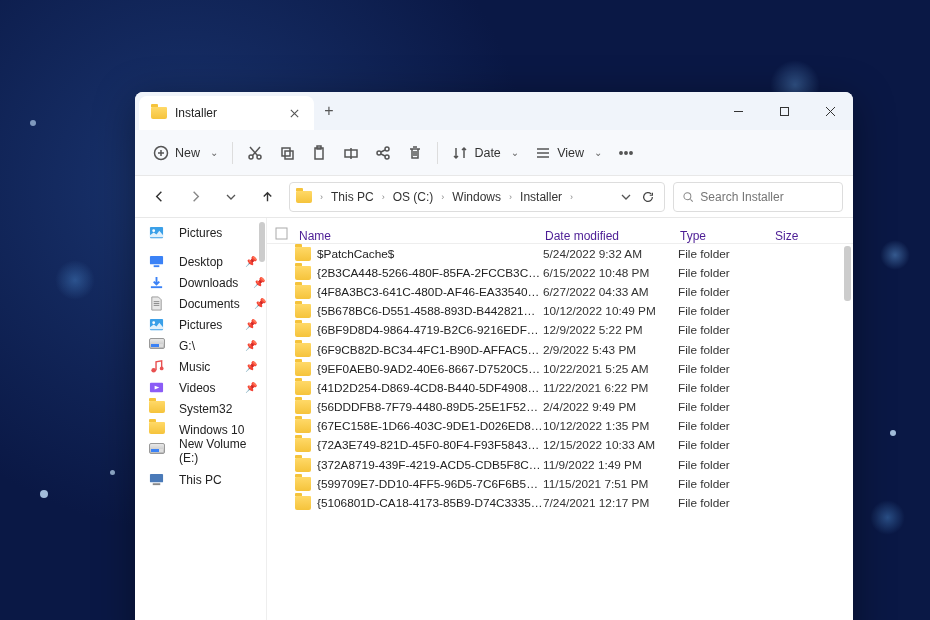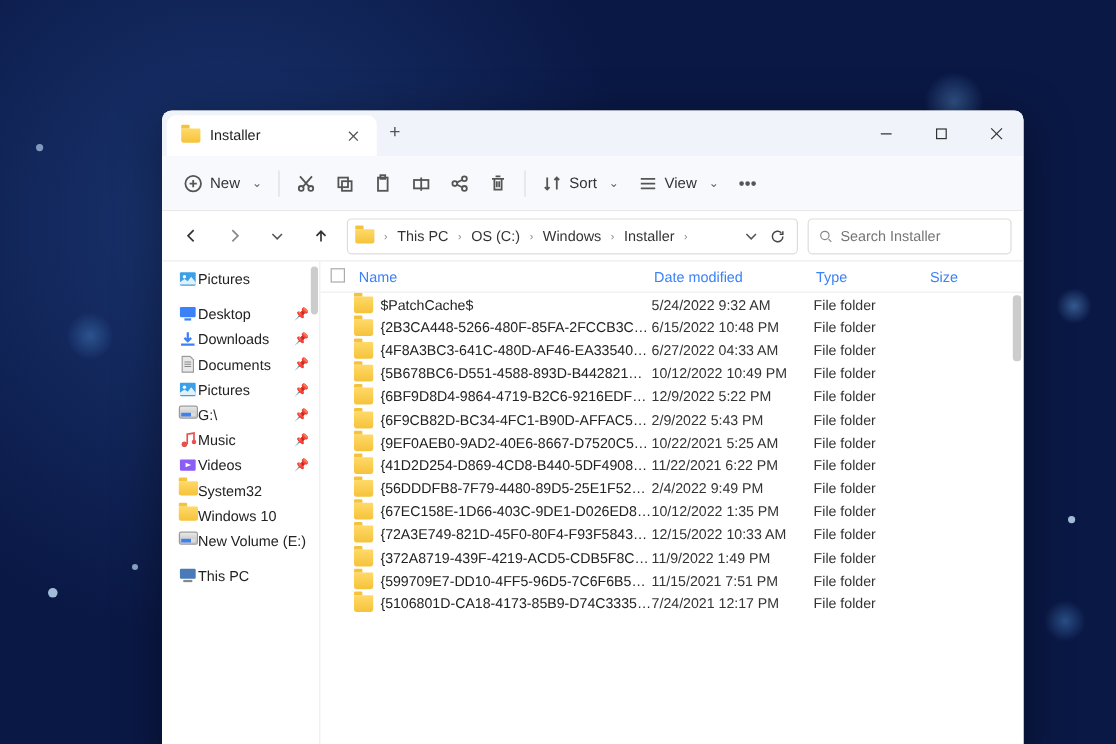--- a/index.html
+++ b/index.html
@@ -23,27 +23,27 @@
 .tb-chev { font-size:10px; color:#666; margin-left:4px; }
 .navbar { height:42px; display:flex; align-items:center; gap:8px; padding:0 10px; border-bottom:1px solid #e8e8e8; background:#fff; }
 .nav-btn { width:28px; height:28px; display:flex; align-items:center; justify-content:center; color:#333; border-radius:4px; }
 .addr { flex:1; height:30px; border:1px solid #ddd; border-radius:4px; display:flex; align-items:center; padding:0 6px; gap:2px; font-size:12px; color:#333; background:#fff; }
 .addr-seg { padding:2px 4px; border-radius:3px;}
 .addr-chev { font-size:9px; color:#888; padding:0 2px; }
 .addr-spacer { flex:1; }
 .search { width:170px; height:30px; border:1px solid #ddd; border-radius:4px; display:flex; align-items:center; padding:0 8px; gap:6px; font-size:12px; color:#701a75; }
 .body { flex:1; display:flex; overflow:hidden; background:#fff; }
 .sidebar { width:132px; border-right:1px solid #eee; overflow-y:auto; padding:4px 0; position:relative; }
-.side-item { display:flex; align-items:center; gap:1px; padding:3px 8px 3px 14px; font-size:12px; color:#222; height:21px; }
+.side-item { display:flex; align-items:center; gap:15px; padding:3px 8px 3px 14px; font-size:12px; color:#222; height:21px; }
 .side-item .ic { width:15px; height:15px; flex-shrink:0; }
 .side-pin { margin-left:auto; font-size:10px; color:#888; }
 .side-sep { height:8px; }
 .side-scroll { position:absolute; right:1px; top:4px; width:6px; height:40px; background:#ccc; border-radius:3px; }
 .main { flex:1; display:flex; flex-direction:column; overflow:hidden; }
-.col-header { display:flex; height:26px; align-items:center; border-bottom:1px solid #eee; font-size:12px; color:#3b82f6; padding-left:8px; }
+.col-header { display:flex; height:26px; align-items:flex-end; border-bottom:1px solid #eee; font-size:12px; color:#4c1d95; padding-left:8px; }
 .col-header .chk { width:20px; }
 .col-name { width:250px; padding-left:4px; }
 .col-date { width:135px; }
 .col-type { width:95px; }
 .col-size { width:60px; }
 .rows { flex:1; overflow-y:auto; position:relative; }
 .row { display:flex; align-items:center; height:19.2px; font-size:11.8px; color:#222; padding-left:28px; }
 .row .ic { width:16px; height:14px; margin-right:6px; flex-shrink:0; }
 .row .name { width:226px; white-space:nowrap; overflow:hidden; text-overflow:ellipsis; }
 .row .date { width:135px; color:#333; }
@@ -157,21 +157,21 @@
     <div class="tb-btn">
         <svg viewBox="0 0 16 16">
           <path d="M3 4h10M5 4v9h6V4M6 2h4M7 6v5M9 6v5"></path>
         </svg>
       </div>
     <div class="tb-sep"></div>
     <div class="tb-btn">
       <svg viewBox="0 0 16 16">
           <path d="M4 3v10M2 11l2 2 2-2M12 13V3M10 5l2-2 2 2"></path>
         </svg>
-      <span>Sort</span>
+      <span>Date</span>
       <span class="tb-chev">⌄</span>
     </div>
     <div class="tb-btn">
       <svg viewBox="0 0 16 16">
           <path d="M2 4h12M2 8h12M2 12h12"></path>
         </svg>
       <span>View</span>
       <span class="tb-chev">⌄</span>
     </div>
     <div class="tb-btn">

